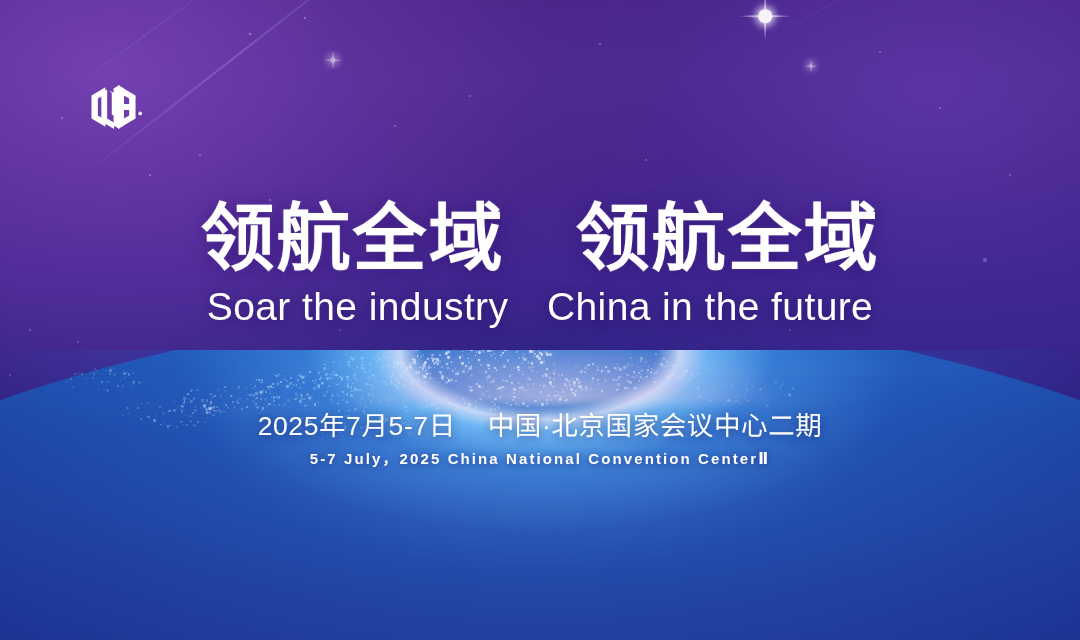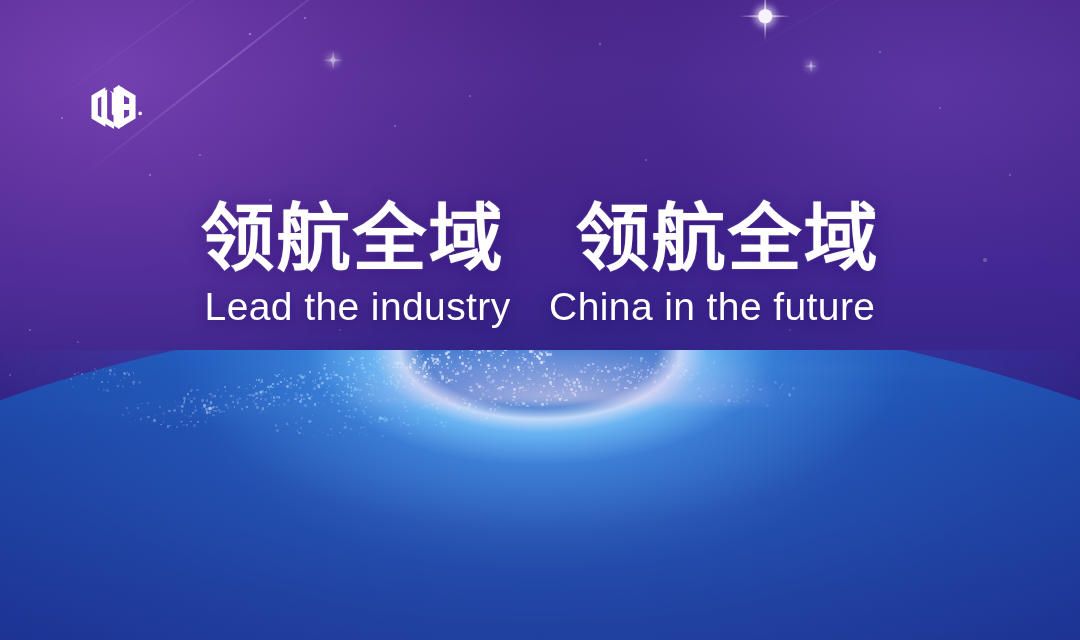--- a/index.html
+++ b/index.html
@@ -1396,22 +1396,28 @@
     </svg>
   </div>
 
   <div class="hero">
     <div class="hero-cn">
       <span>领航全域</span>
       <span class="gap"></span>
       <span>领航全域</span>
     </div>
     <div class="hero-en">
-      <span>Lead the industry</span>
+      <span>Soar the industry</span>
       <span class="gap"></span>
       <span>China in the future</span>
     </div>
   </div>
 
   <div class="meta">
+    <div class="meta-cn">
+      <span>2025年7月5-7日</span>
+      <span class="gap"></span>
+      <span>中国·北京国家会议中心二期</span>
+    </div>
+    <div class="meta-en">5-7 July，2025 China National Convention CenterⅡ</div>
   </div>
 
 </div>
 
 </body></html>

